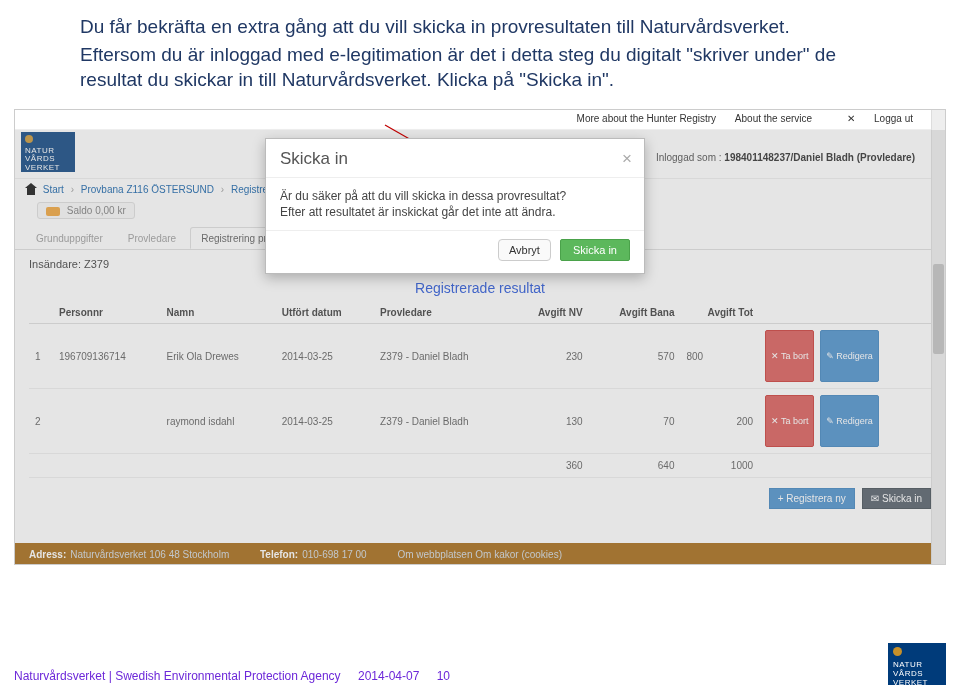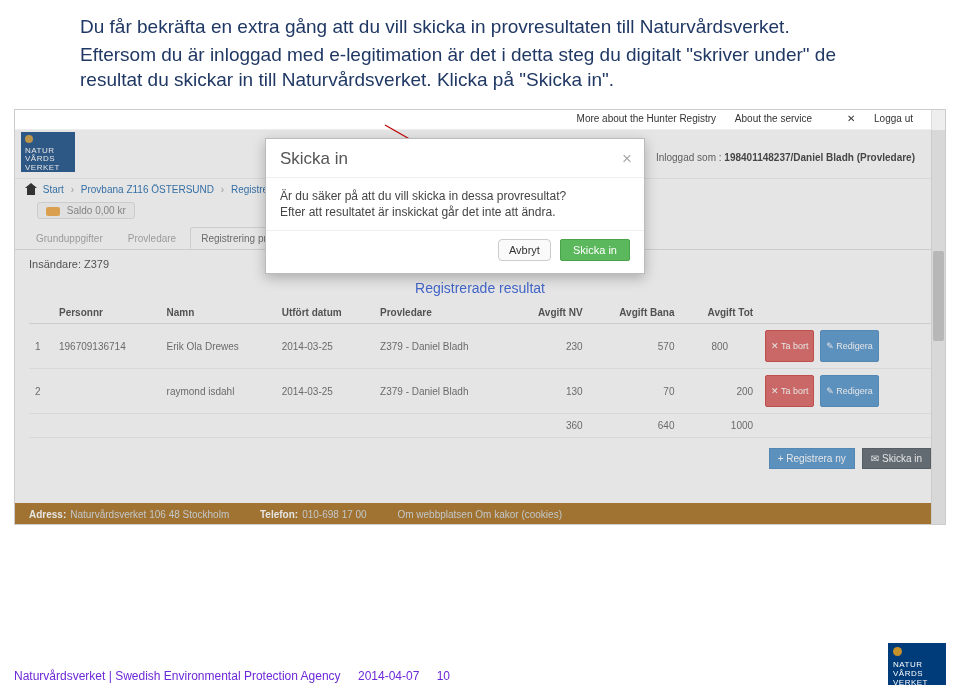--- a/index.html
+++ b/index.html
@@ -36,21 +36,21 @@
   .saldo .bill{display:inline-block;width:14px;height:9px;background:#f0a030;border-radius:2px;margin-right:4px;vertical-align:middle;}
   .tabs { border-bottom:1px solid #ddd; padding-left:10px; margin-top:4px;}
   .tab { display:inline-block; font-size:10px; padding:5px 10px 4px 10px; border:1px solid transparent; color:#999; border-radius:3px 3px 0 0; }
   .tab.active { background:#fff; border-color:#ddd #ddd #fff #ddd; color:#555; }
   .panel { padding: 8px 14px 10px 14px; }
   .panel .small { font-size:11px; color:#333; margin-bottom:4px; }
   .subhead { font-size:14px; color:#1d4ed8; margin:10px 0 6px 0;text-align:center; }
   table.results { width:100%; border-collapse:collapse; font-size:10px; }
   table.results th { text-align:left; color:#333; font-weight:bold; padding:5px 6px; border-bottom:1px solid #ddd; }
   table.results td { padding:6px 6px; border-bottom:1px solid #eee; color:#555; }
-  .actions button { font-size:9px; padding:10px 5px; border-radius:2px; cursor:pointer; }
+  .actions button { font-size:9px; padding:20px 5px; border-radius:2px; cursor:pointer; }
   .btn-danger { background:#d9534f; border:1px solid #c9302c; color:#fff; margin-right:3px;}
   .btn-primary { background:#428bca; border:1px solid #357ebd; color:#fff; }
   .btn-dark { background:#4a5560; border:1px solid #3a444d; color:#fff; }
   .action-row { text-align:right; margin-top:10px; }
   .action-row .btn-primary, .action-row .btn-dark { font-size:10px; padding:4px 8px; margin-left:4px;}
   .ss-footer { margin-top:24px; background:#a16207; color:#cfd6dd; font-size:10px; padding:6px 14px 4px 14px; white-space:nowrap; overflow:hidden;}
   .ss-footer b { color:#fff; margin-right:4px; }
   .ss-footer span { margin-right:14px; }
   .page-foot { position: absolute; left: 14px; bottom: 8px; font-size: 12px; color: #6d28d9; }
   .page-foot .sep2 { margin: 0 14px; }
@@ -157,21 +157,21 @@
       </thead>
       <tbody>
         <tr>
           <td>1</td>
           <td>196709136714</td>
           <td>Erik Ola Drewes</td>
           <td>2014-03-25</td>
           <td>Z379 - Daniel Bladh</td>
           <td style="text-align:right">230</td>
           <td style="text-align:right">570</td>
-          <td style="text-align:center">800</td>
+          <td style="text-align:left">800</td>
           <td class="actions">
             <button class="btn-danger">✕ <span>Ta bort</span></button>
             <button class="btn-primary">✎ <span>Redigera</span></button>
           </td>
         </tr>
         <tr>
           <td>2</td>
           <td></td>
           <td>raymond isdahl</td>
           <td>2014-03-25</td>

